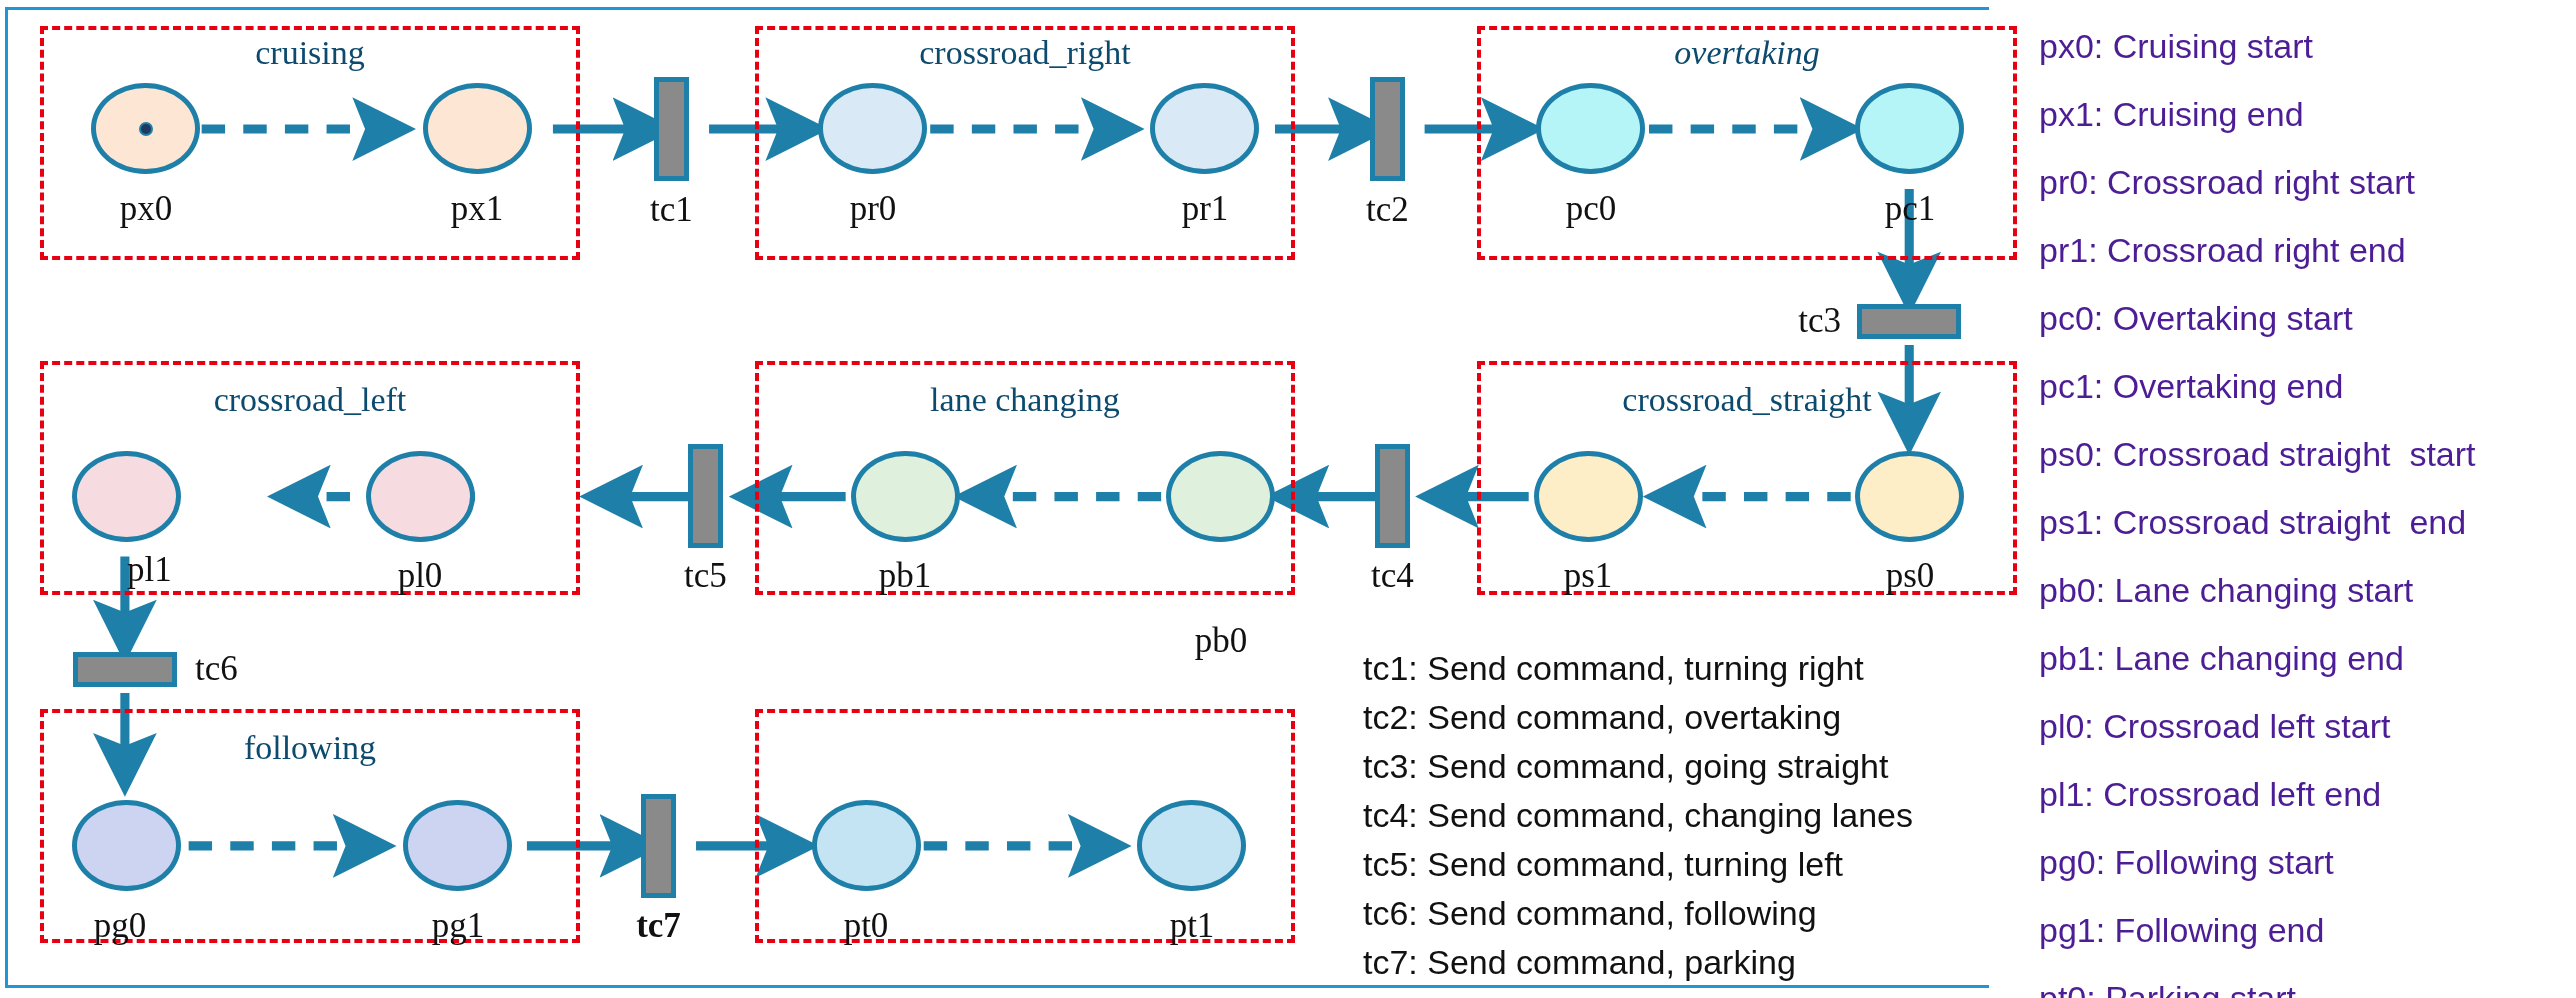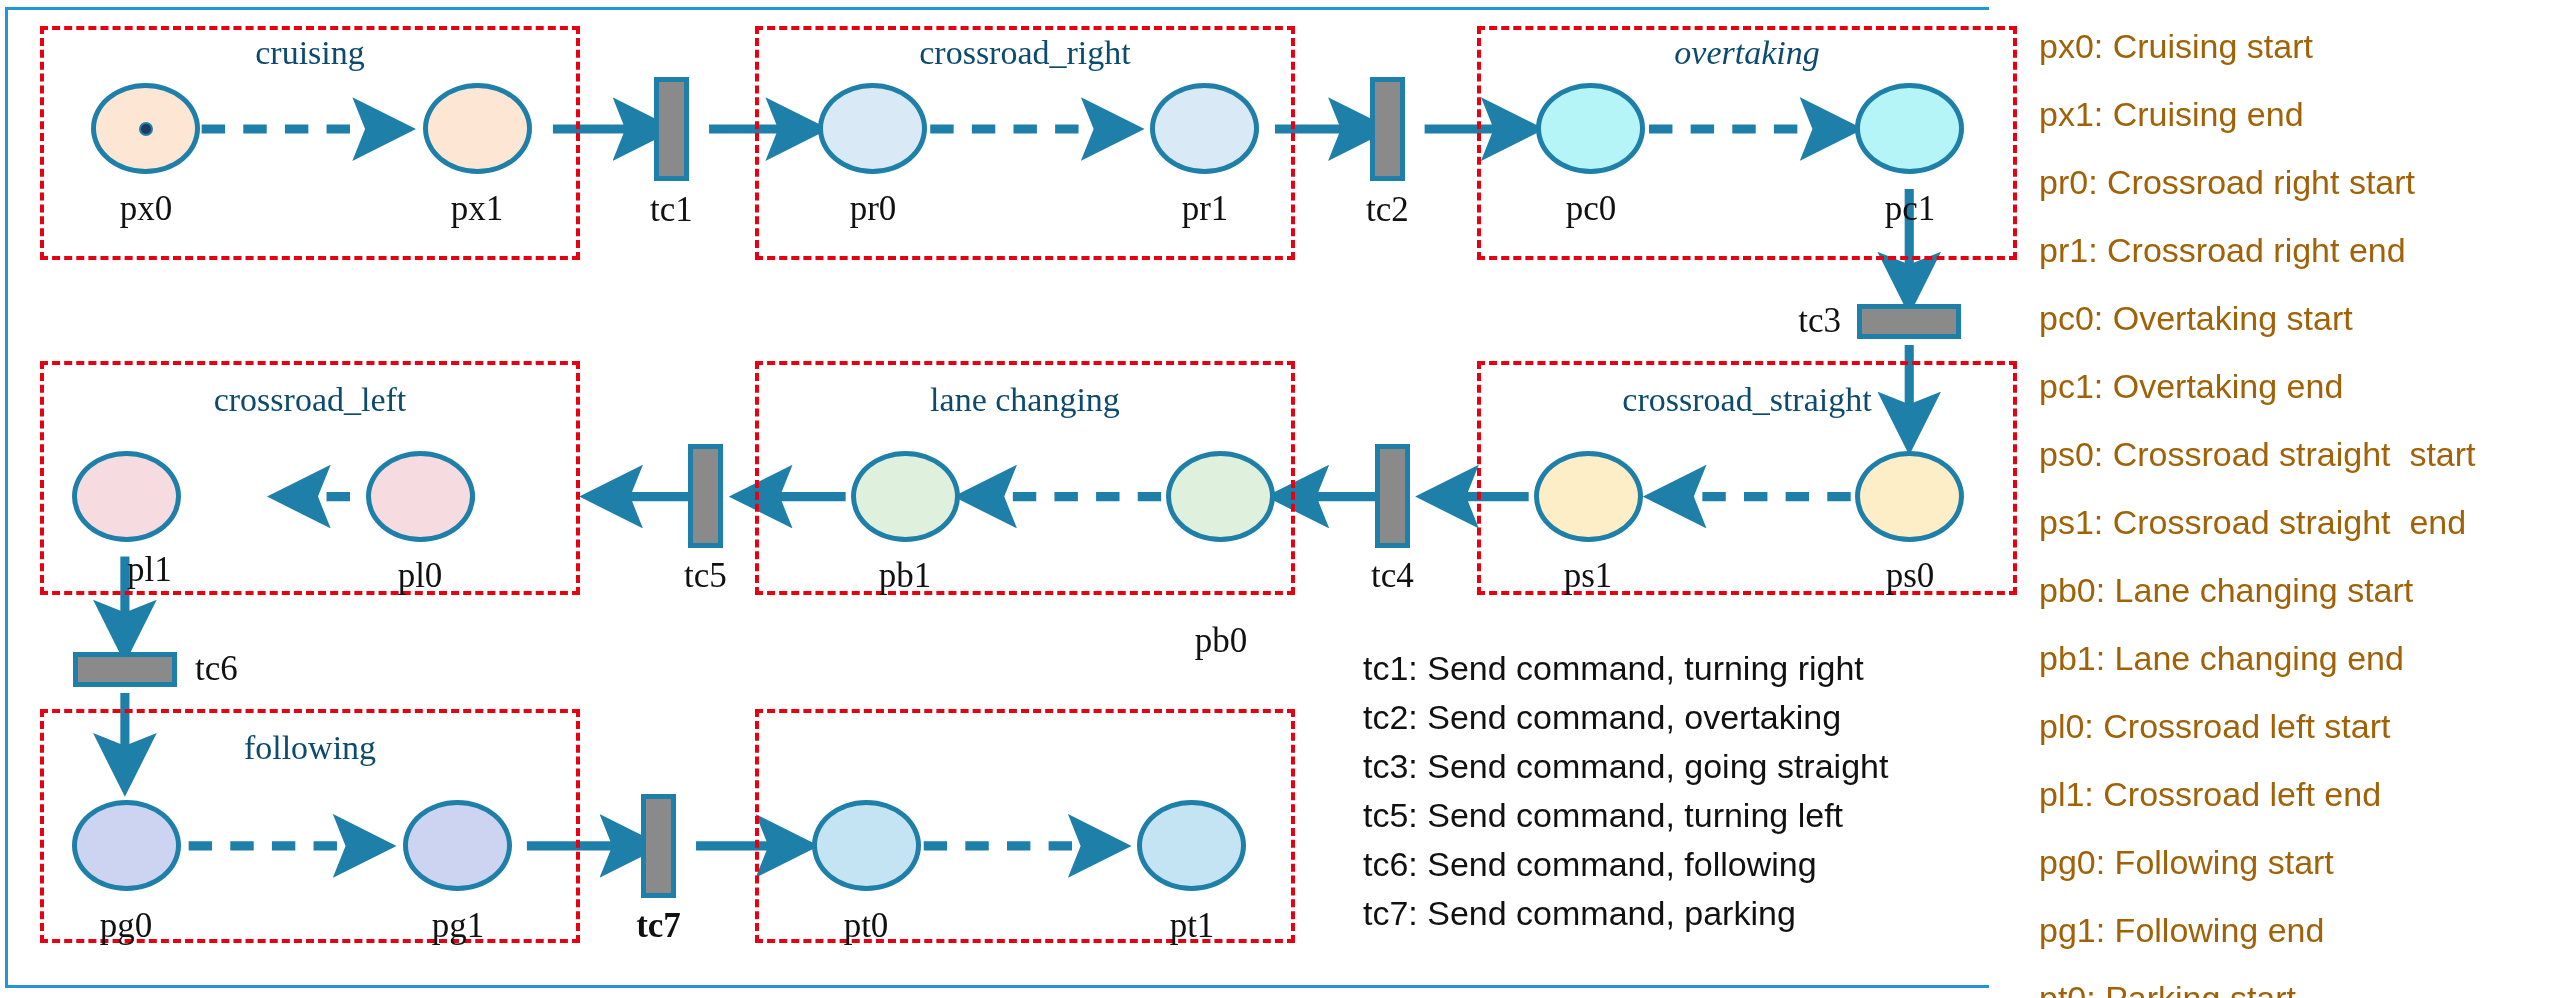--- a/index.html
+++ b/index.html
@@ -57,21 +57,21 @@
     position:absolute;font-family:"Liberation Serif", serif;
     font-size:35px;color:#111;white-space:nowrap;
   }
 
   
   .legend-list{
     position:absolute;left:2039px;top:11.7px;width:533px;
   }
   .legend-item{
     font-family:"Liberation Sans Narrow","Liberation Sans", sans-serif;
-    font-size:34px;color:#a16207;white-space:pre;line-height:1.0;
+    font-size:34px;color:#4c1d95;white-space:pre;line-height:1.0;
     height:68px;display:flex;align-items:center;
   }
   .tc-list{
     position:absolute;left:1363px;top:643px;width:618px;
   }
   .tc-item{
     font-family:"Liberation Sans Narrow","Liberation Sans", sans-serif;
     font-size:34px;color:#111;white-space:pre;line-height:1.0;
     height:49px;display:flex;align-items:center;
   }
@@ -175,21 +175,21 @@
   <div class="place" style="left:1166px;top:451px;width:109px;height:91px;background:#dff0dc;"></div>
   <div class="place-label" style="left:1169px;top:588px;width:104px;margin-top:33px;">pb0</div>
 
   <div class="place" style="left:1534px;top:451px;width:109px;height:91px;background:#fdeec8;"></div>
   <div class="place-label" style="left:1536px;top:556px;width:104px;">ps1</div>
 
   <div class="place" style="left:1855px;top:451px;width:109px;height:91px;background:#fdeec8;"></div>
   <div class="place-label" style="left:1858px;top:556px;width:104px;">ps0</div>
 
   <div class="place" style="left:72px;top:800px;width:109px;height:91px;background:#ccd4f2;"></div>
-  <div class="place-label" style="left:74px;top:906px;width:104px;text-align:center;">pg0</div>
+  <div class="place-label" style="left:68px;top:906px;width:104px;text-align:center;">pg0</div>
 
   <div class="place" style="left:403px;top:800px;width:109px;height:91px;background:#ccd4f2;"></div>
   <div class="place-label" style="left:406px;top:906px;width:104px;">pg1</div>
 
   <div class="place" style="left:812px;top:800px;width:109px;height:91px;background:#c5e4f3;"></div>
   <div class="place-label" style="left:814px;top:906px;width:104px;">pt0</div>
 
   <div class="place" style="left:1137px;top:800px;width:109px;height:91px;background:#c5e4f3;"></div>
   <div class="place-label" style="left:1140px;top:906px;width:104px;">pt1</div>
 
@@ -211,20 +211,21 @@
   <div class="transition" style="left:73px;top:652px;width:104px;height:35px;"></div>
   <div class="trans-label" style="left:195px;top:649px;width:98px;text-align:left;">tc6</div>
 
   <div class="transition" style="left:641px;top:794px;width:35px;height:104px;"></div>
   <div class="trans-label" style="left:613px;top:906px;width:91px;text-align:center;font-weight:bold;">tc7</div>
 
   <div class="tc-list">
     <div class="tc-item">tc1: Send command, turning right</div>
     <div class="tc-item">tc2: Send command, overtaking</div>
     <div class="tc-item">tc3: Send command, going straight</div>
+    <div class="tc-item">tc4: Send command, changing lanes</div>
     <div class="tc-item">tc5: Send command, turning left</div>
     <div class="tc-item">tc6: Send command, following</div>
     <div class="tc-item">tc7: Send command, parking</div>
   </div>
 
   <div class="legend-list">
     <div class="legend-item">px0: Cruising start</div>
     <div class="legend-item">px1: Cruising end</div>
     <div class="legend-item">pr0: Crossroad right start</div>
     <div class="legend-item">pr1: Crossroad right end</div>

